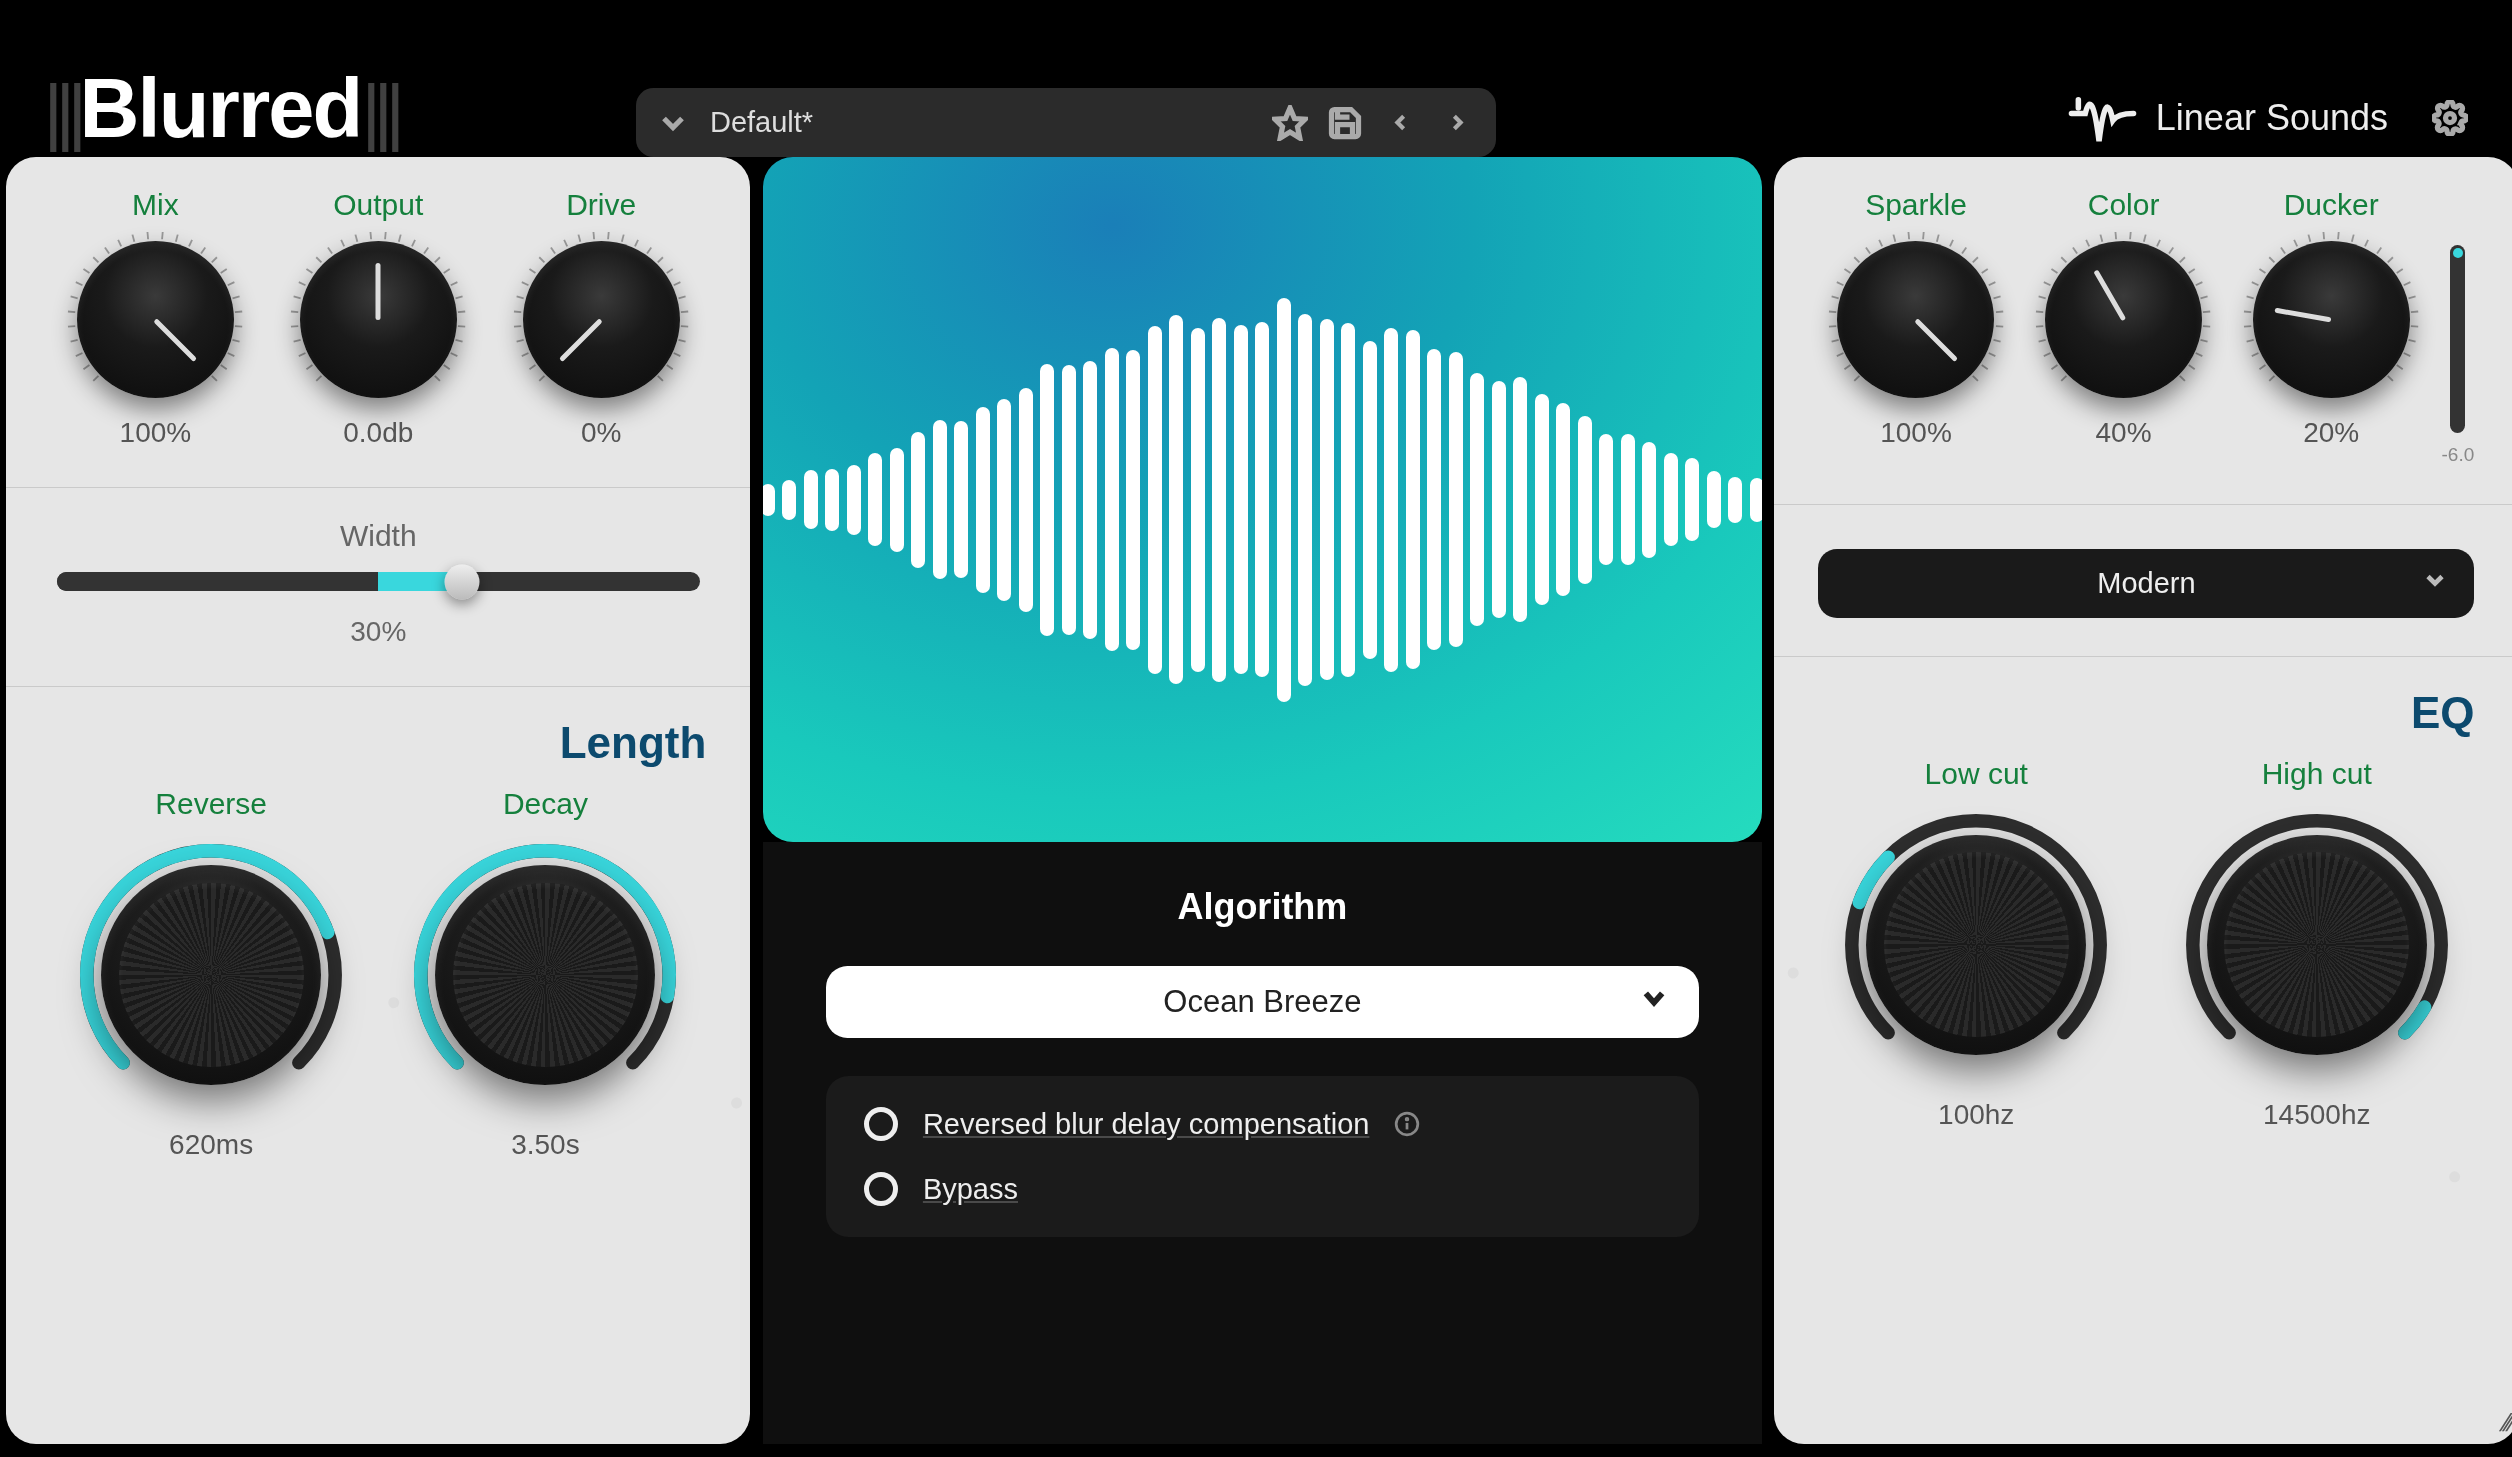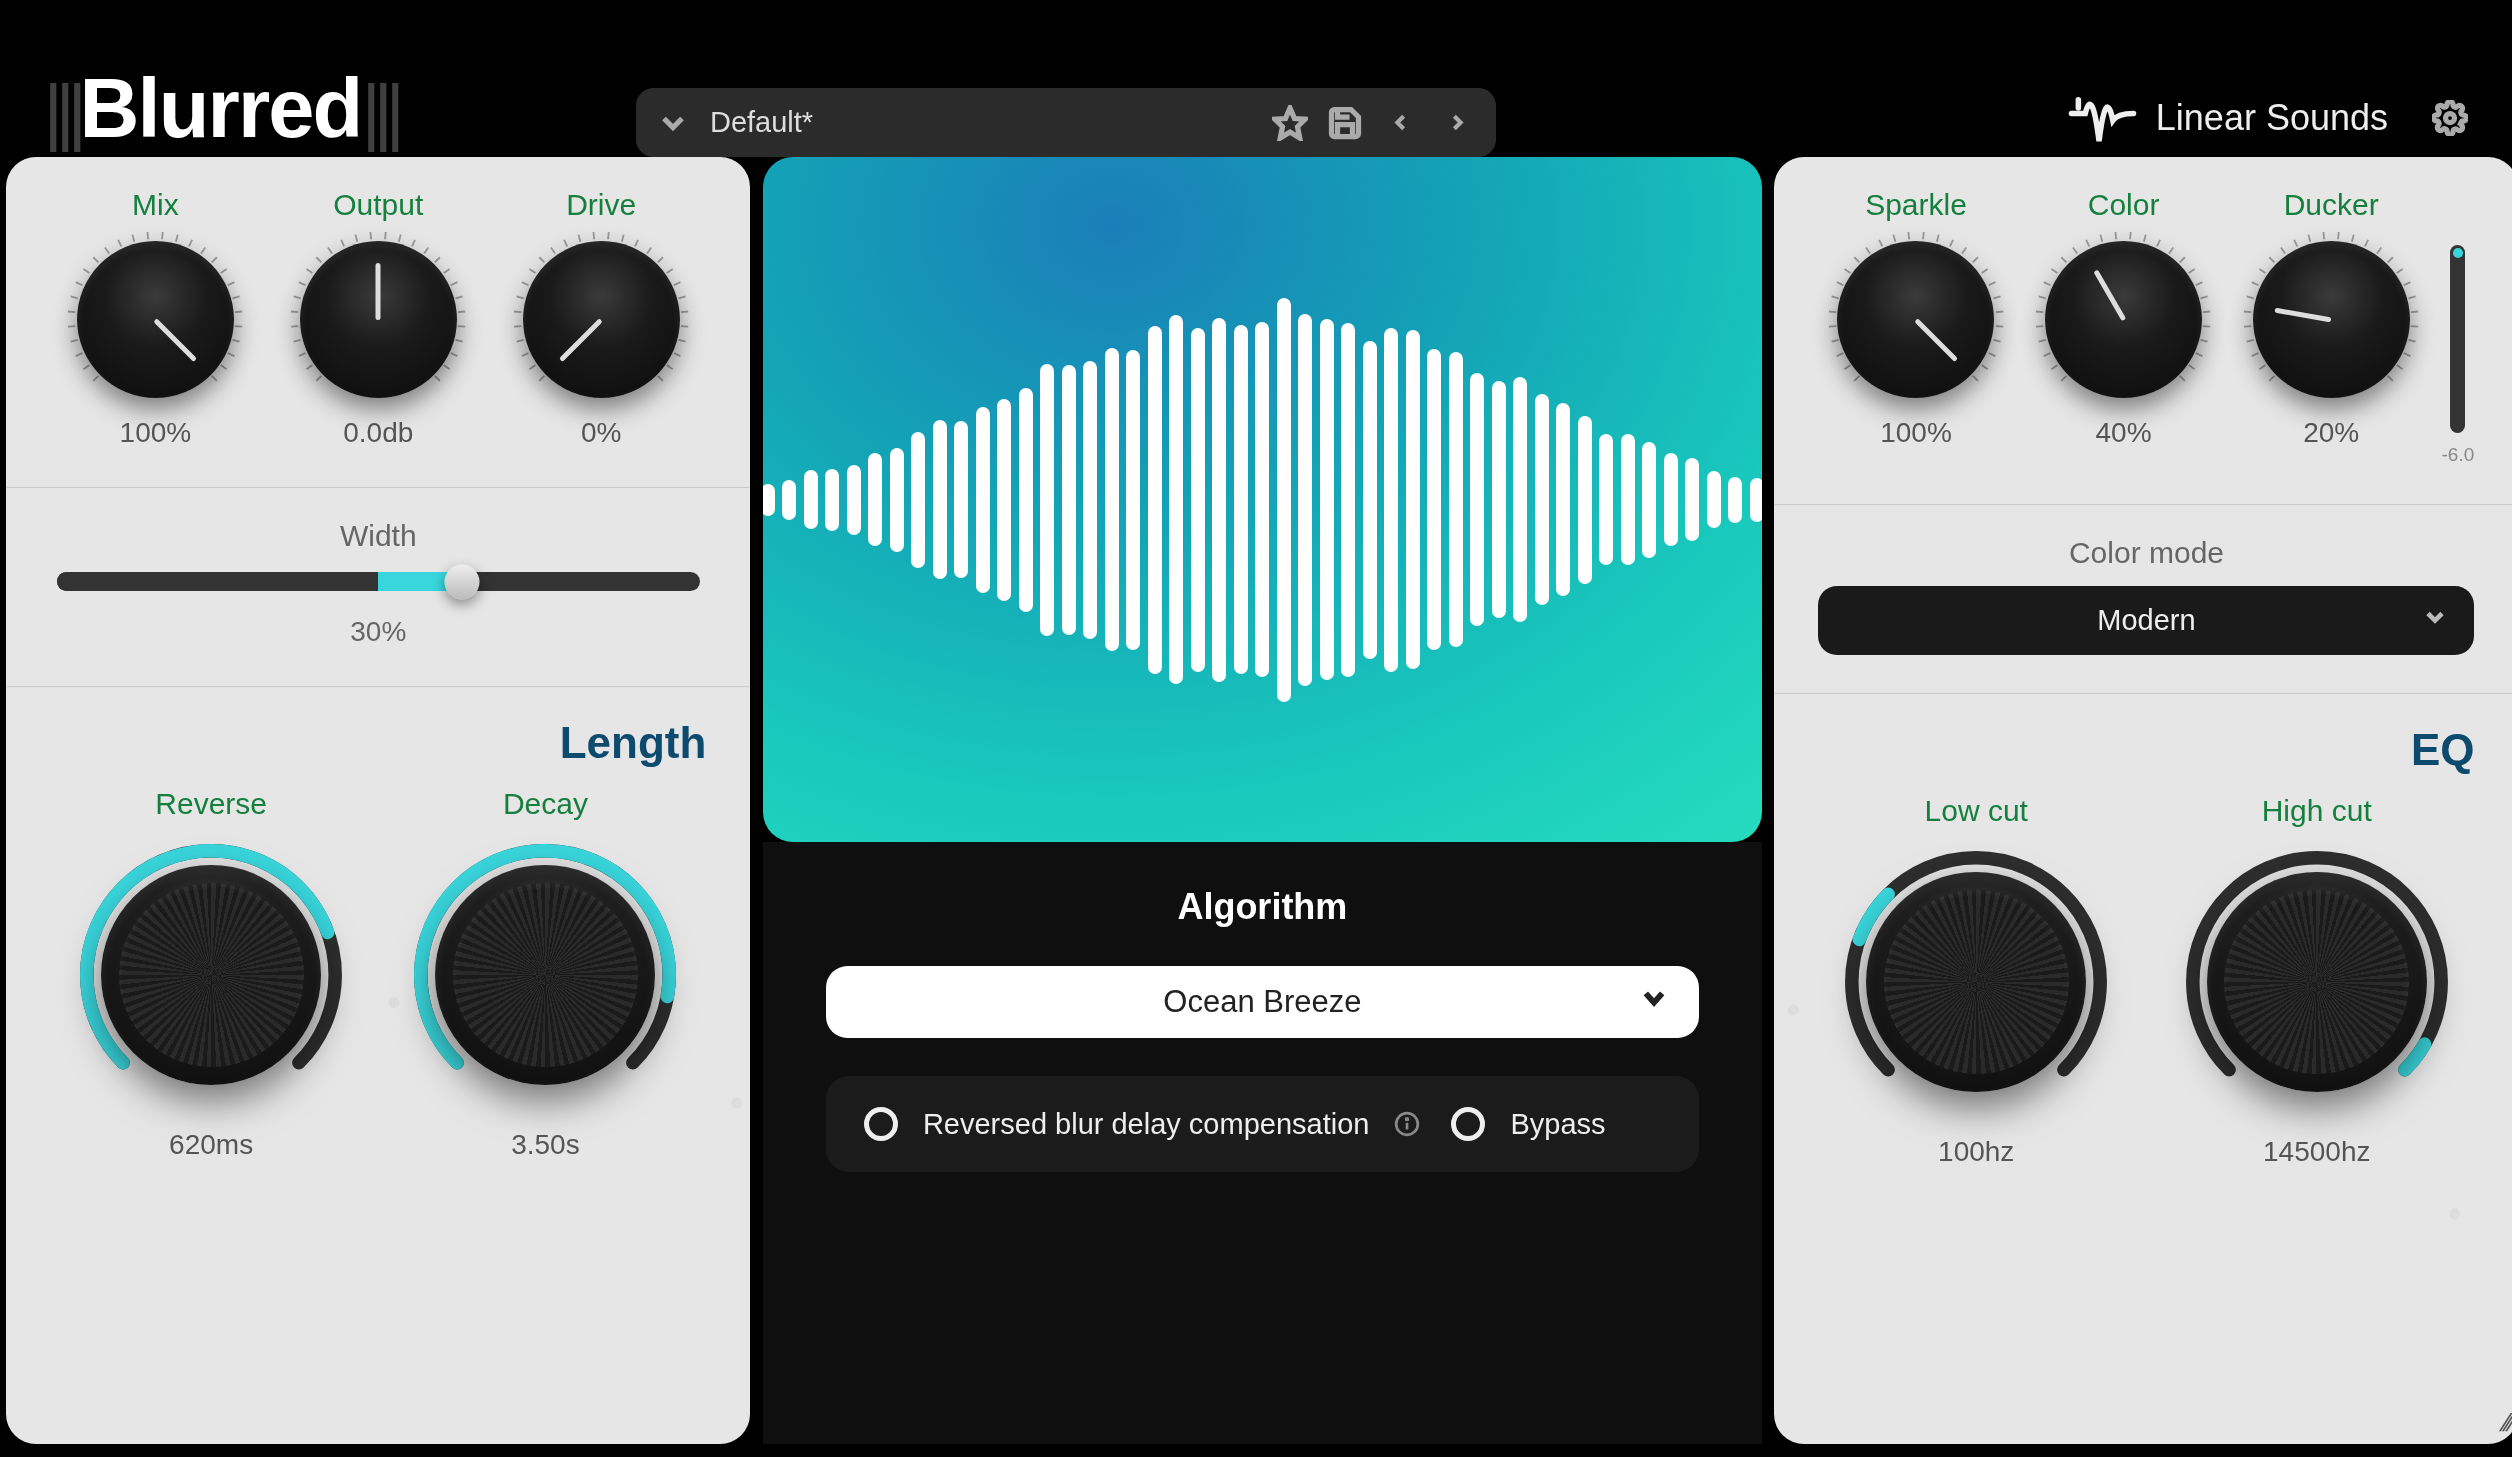--- a/index.html
+++ b/index.html
@@ -184,21 +184,21 @@
   .algo-title{ color:#fff; font-size:36px; font-weight:700; text-align:center;}
   .algo-select{
     background:#fff; color:#222; height:72px; border-radius:21.4px;
     display:flex; align-items:center; justify-content:center; font-size:31px;
     position:relative;
   }
   .algo-select .chev{ position:absolute; right:31px; }
 
   .toggle-box{
     background:#1b1b1b; border-radius:22.6px; padding:31px 38px;
-    display:flex; flex-direction:row; gap:31px;
+    display:flex; flex-direction:column; gap:31px;text-decoration:underline;
   }
   .toggle-row{ display:flex; align-items:center; gap:25px; color:#eee; font-size:29px;}
   .radio{ width:34px; height:34px; border-radius:50%; border:5.7px solid #eee;}
   .info-icon{ width:26px; height:26px; }
 
   
   .color-select{
     background:#1a1a1a; color:#eee; height:69px; border-radius:19px;
     display:flex; align-items:center; justify-content:center; font-size:29px;
     position:relative; margin-top:12.6px;
@@ -651,21 +651,20 @@
           <div class="meter-wrap">
             <div class="meter">
                 <div class="meter-dot"></div>
               </div>
             <div class="meter-label">-6.0</div>
           </div>
         </div>
       </div>
 
       <div class="section divider">
-        <div class="sub-title">Color mode</div>
         <div class="color-select">
           <span>Modern</span>
           <span class="chev"><svg viewBox="0 0 24 24">
                 <polyline points="6 9 12 15 18 9"></polyline>
               </svg></span>
         </div>
       </div>
 
       <div class="section divider" style="flex:1;">
         <div class="section-title">EQ</div>

